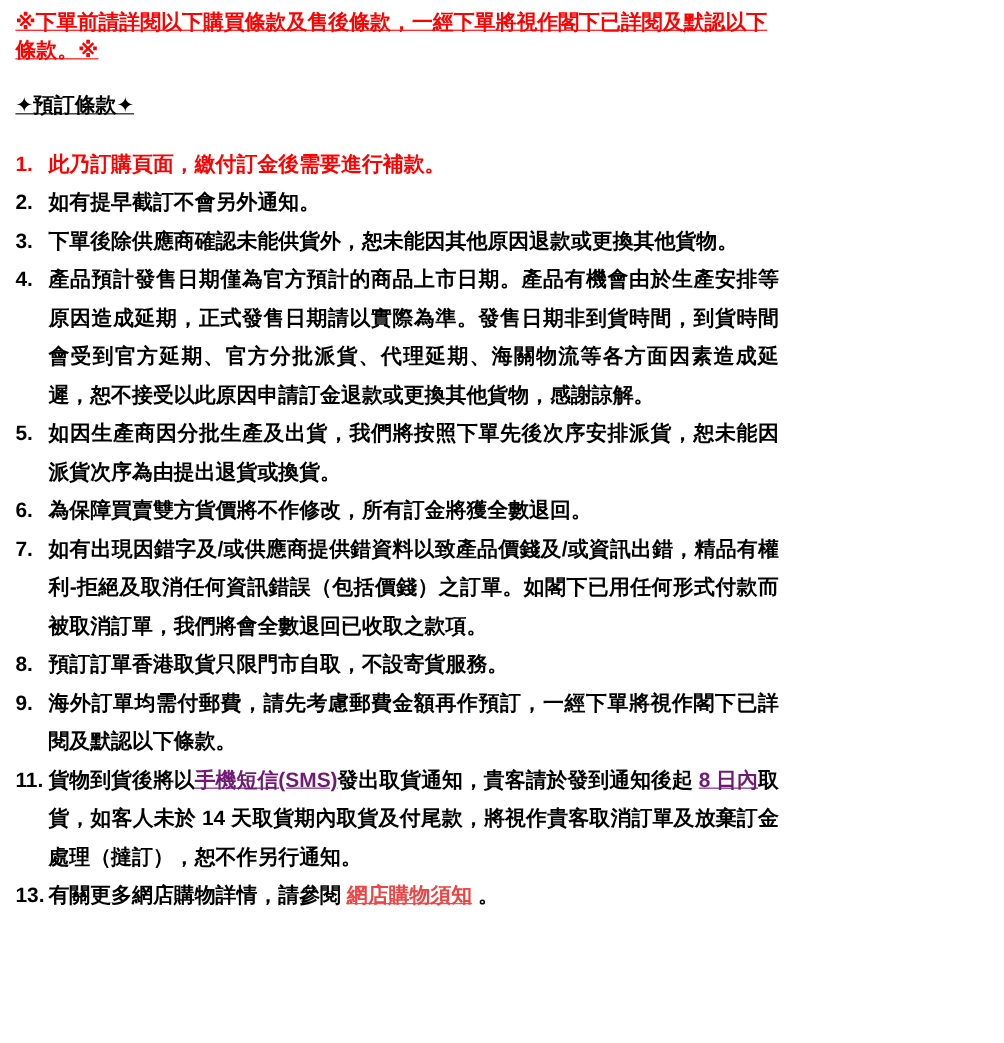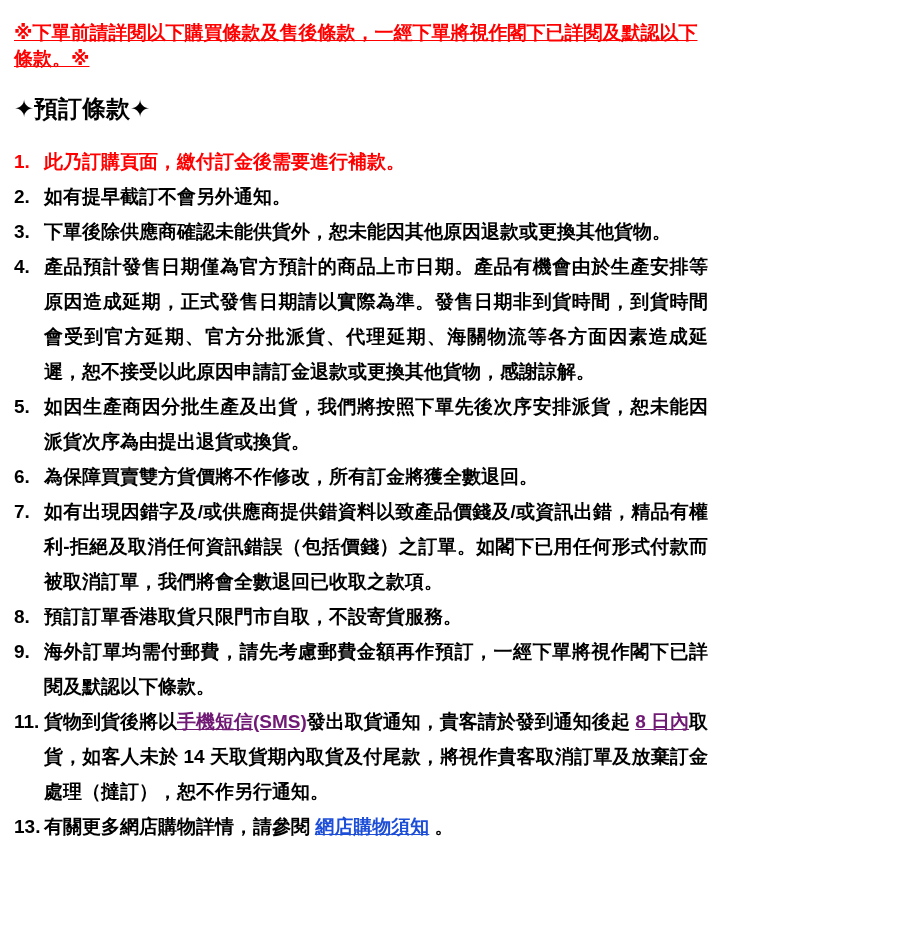--- a/index.html
+++ b/index.html
@@ -7,35 +7,36 @@
     padding: 0;
     background: #ffffff;
   }
   body {
     width: 913px;
     font-family: "Liberation Sans", "DejaVu Sans", sans-serif;
     font-weight: bold;
     color: #000000;
   }
   .page {
-    padding: 20px 16px 22px 14px;
+    padding: 8px 16px 22px 14px;
     box-sizing: border-box;
     width: 724px;
   }
   .notice {
     color: #ff0000;
     font-size: 19px;
     line-height: 26px;
     text-decoration: underline;
     margin-bottom: 24px;
   }
   .section-title {
     color: #000000;
-    font-size: 24px;
+    font-size: 19px;
     line-height: 26px;
+    text-decoration: underline;
     margin-bottom: 22px;
   }
   .terms {
     font-size: 19px;
     line-height: 35px;
   }
   .term {
     display: flex;
     align-items: flex-start;
   }
@@ -46,21 +47,21 @@
   .term-text {
     flex: 1;
     text-align: justify;
   }
   .red { color: #ff0000; }
   .red-underline {
     color: #701a75;
     text-decoration: underline;
   }
   .link {
-    color: #1d4ed8;
+    color: #ef4444;
     text-decoration: underline;
     cursor: pointer;
   }
 </style>
 </head>
 <body>
 
 <div class="page">
   <div class="notice">※下單前請詳閱以下購買條款及售後條款，一經下單將視作閣下已詳閱及默認以下條款。※</div>
   <div class="section-title">✦預訂條款✦</div>

